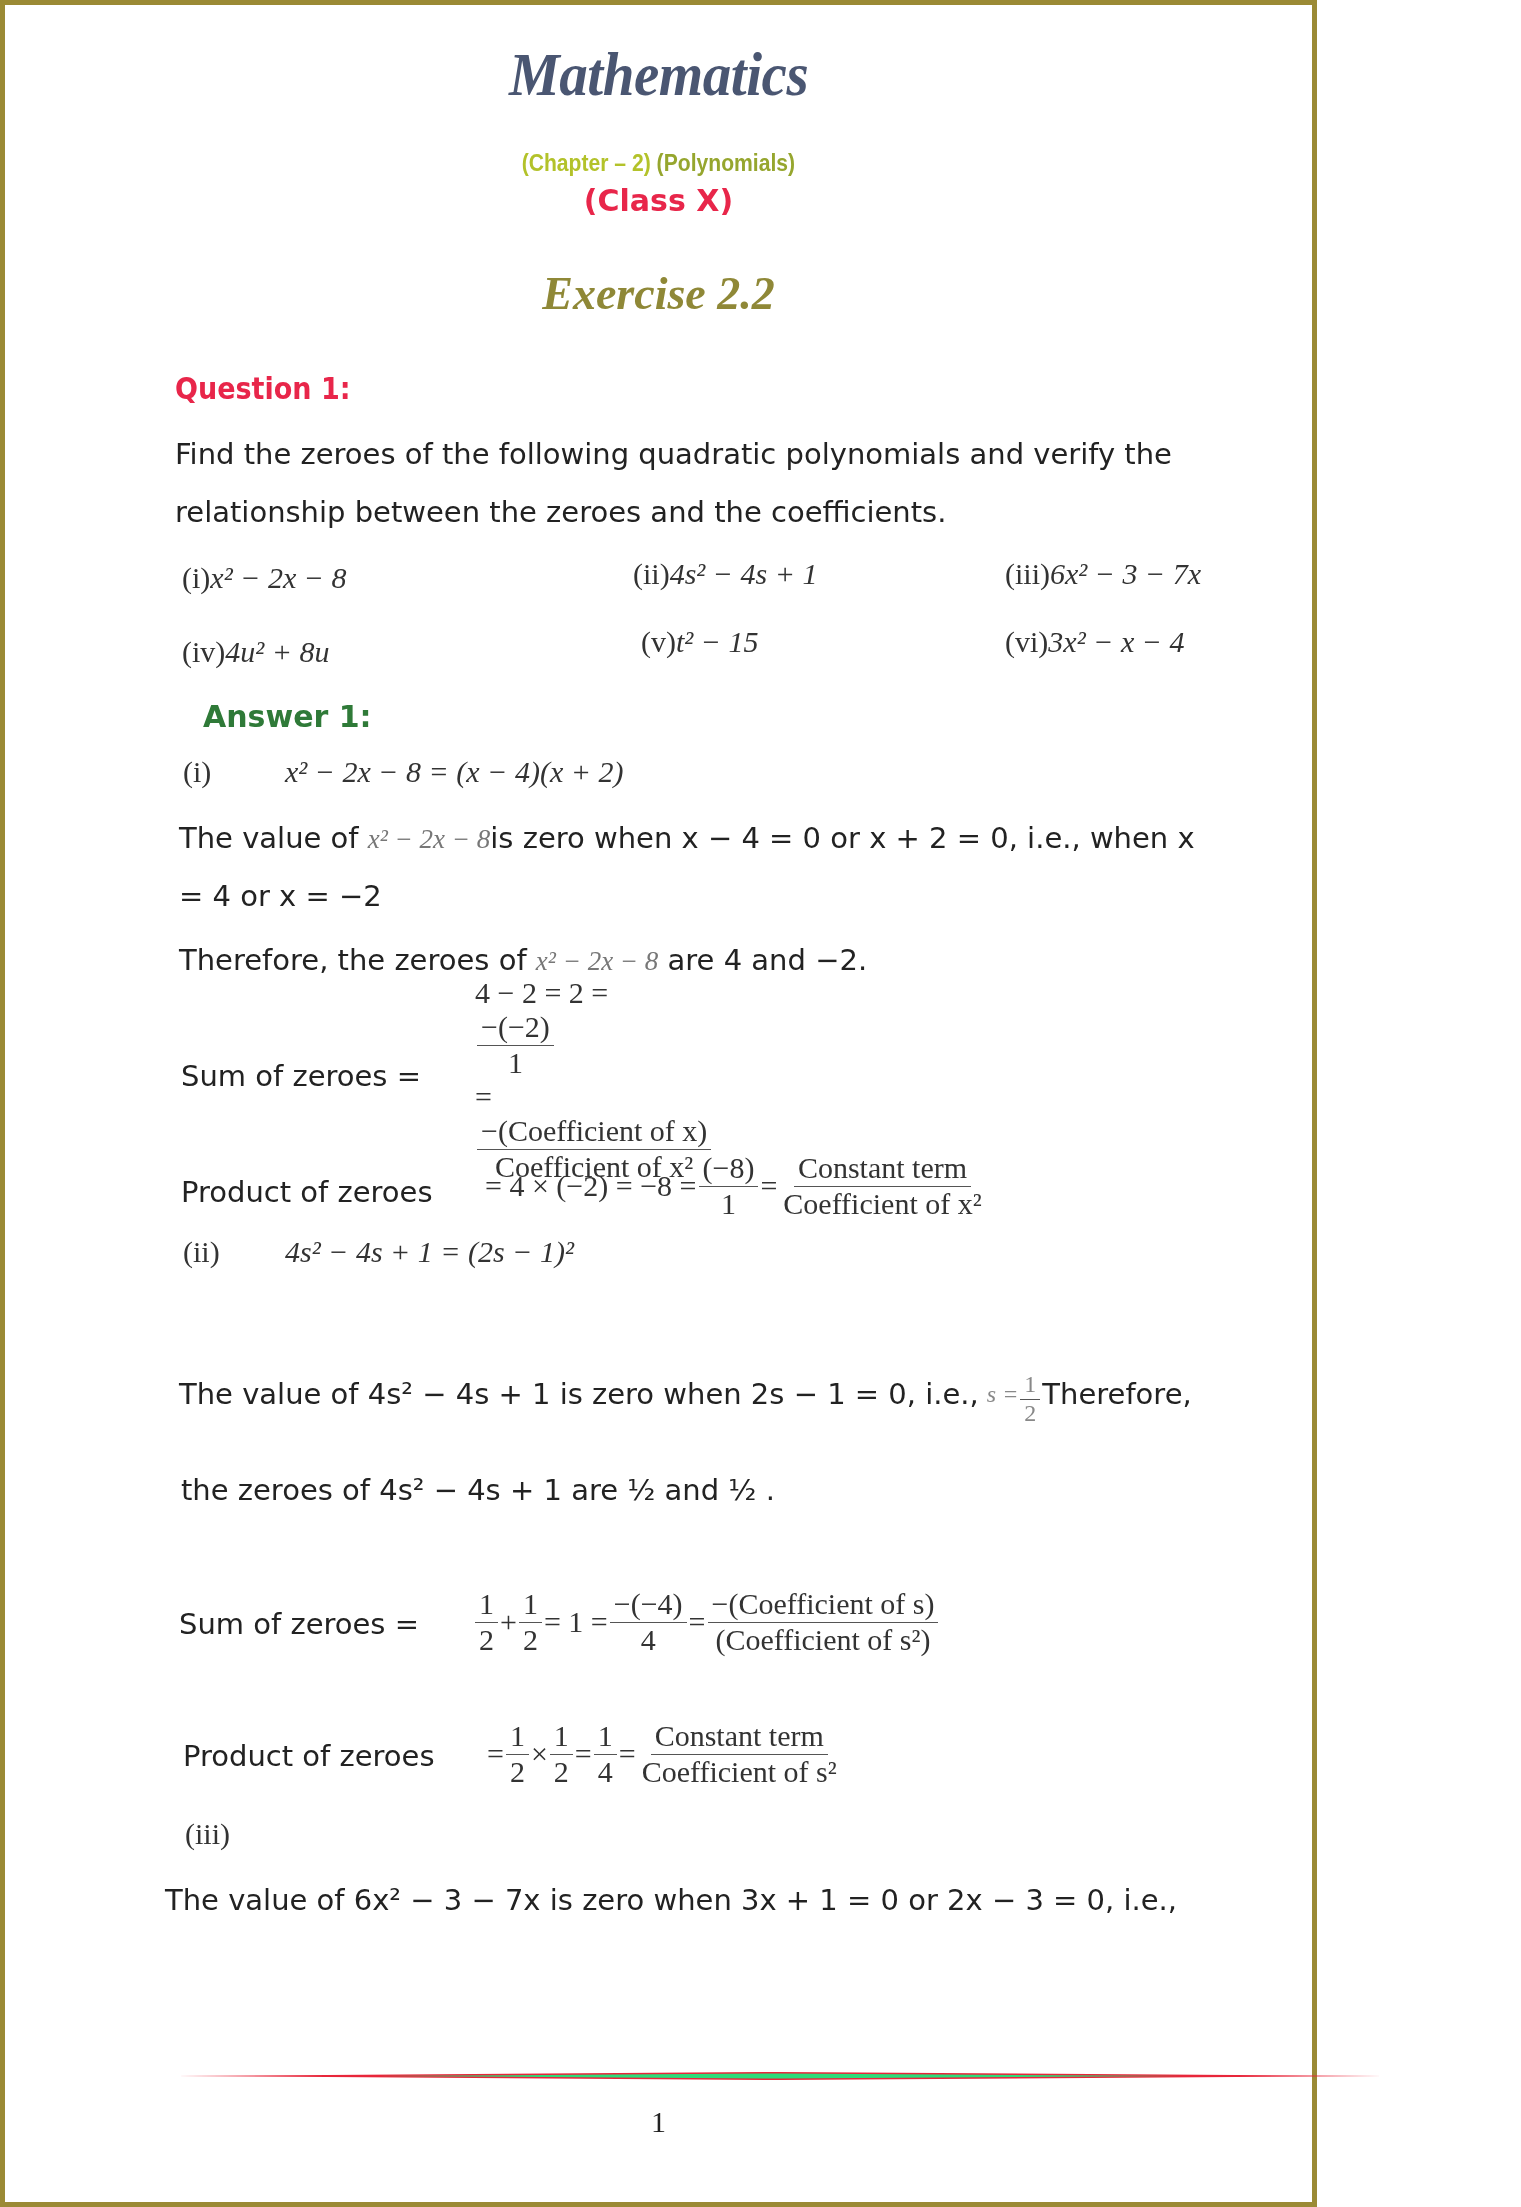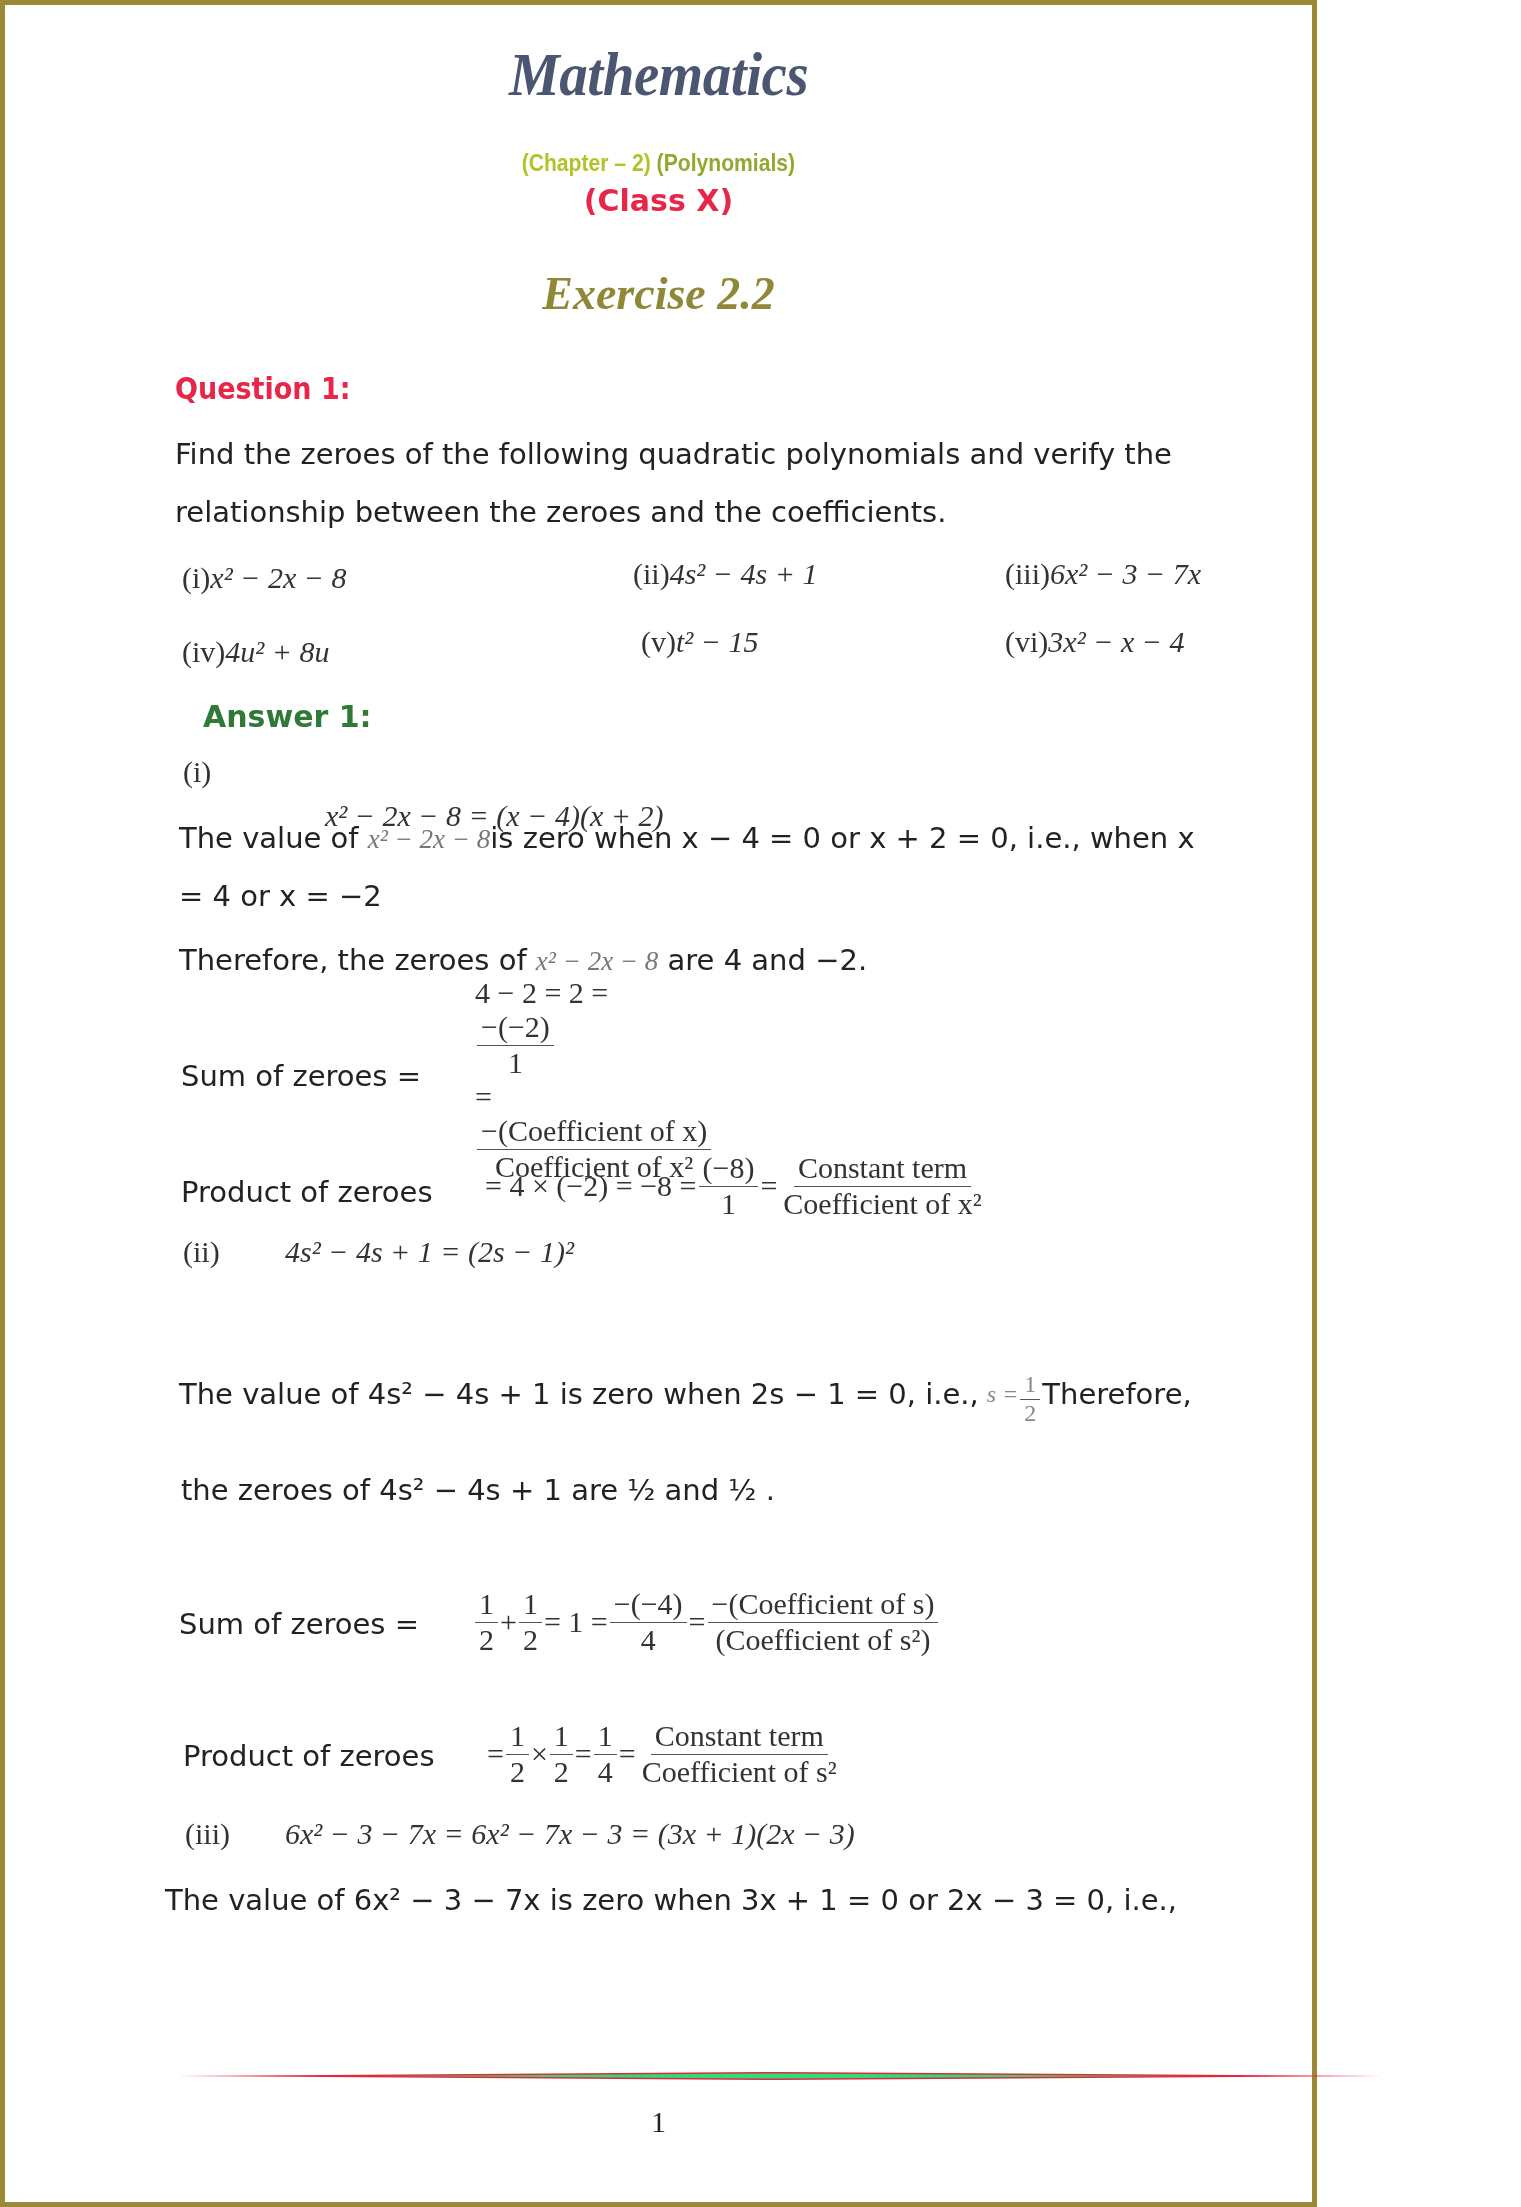--- a/index.html
+++ b/index.html
@@ -82,21 +82,21 @@
   <div class="abs math" style="left:177px; top:556px;"><span>(i)</span><i>x² − 2x − 8</i></div>
   <div class="abs math" style="left:628px; top:552px;"><span>(ii)</span><i>4s² − 4s + 1</i></div>
   <div class="abs math" style="left:1000px; top:552px;"><span>(iii)</span><i>6x² − 3 − 7x</i></div>
   <div class="abs math" style="left:177px; top:630px;"><span>(iv)</span><i>4u² + 8u</i></div>
   <div class="abs math" style="left:636px; top:620px;"><span>(v)</span><i>t² − 15</i></div>
   <div class="abs math" style="left:1000px; top:620px;"><span>(vi)</span><i>3x² − x − 4</i></div>
 
   <div class="abs a-head" style="left:174px; top:694px;margin-left:24px;">Answer 1:</div>
 
   <div class="abs math" style="left:178px; top:750px;">(i)</div>
-  <div class="abs math" style="left:280px; top:794px;margin-left:40px;"><i>x² − 2x − 8 = (x − 4)(x + 2)</i></div>
+  <div class="abs math" style="left:280px; top:750px;"><i>x² − 2x − 8 = (x − 4)(x + 2)</i></div>
 
   <div class="abs txt" style="left:174px; top:816px;">
     <span>The value of</span>
     <span class="math" style="color:#777; font-size:27px;"><i>x² − 2x − 8</i></span><span>is zero when x − 4 = 0 or x + 2 = 0, i.e., when x</span>
   </div>
   <div class="abs txt" style="left:174px; top:874px;">= 4 or x = −2</div>
   <div class="abs txt" style="left:174px; top:938px;">
     <span>Therefore, the zeroes of</span>
     <span class="math" style="color:#777; font-size:27px;"><i>x² − 2x − 8</i></span>
     <span>are 4 and −2.</span>
@@ -185,21 +185,20 @@
         <span class="den">4</span>
       </span>
     <span>=</span>
     <span class="frac">
         <span class="num">Constant term</span>
         <span class="den">Coefficient of s²</span>
       </span>
   </div>
 
   <div class="abs math" style="left:180px; top:1812px;">(iii)</div>
-  <div class="abs math" style="left:280px; top:1812px;"><i>6x² − 3 − 7x = 6x² − 7x − 3 = (3x + 1)(2x − 3)</i></div>
   <div class="abs txt" style="left:160px; top:1878px;">The value of 6x² − 3 − 7x is zero when 3x + 1 = 0 or 2x − 3 = 0, i.e.,</div>
 
   <svg class="bar" viewBox="0 0 1206 8" preserveAspectRatio="none">
     <polygon points="0,4 603,0 1206,4 603,8" fill="#e8263a"></polygon>
     <polygon points="200,4 603,1.5 1006,4 603,6.5" fill="#2ddc7a"></polygon>
   </svg>
   <div class="abs center" style="top:2100px;">
     <span class="pagenum">1</span>
   </div>
 </div>

